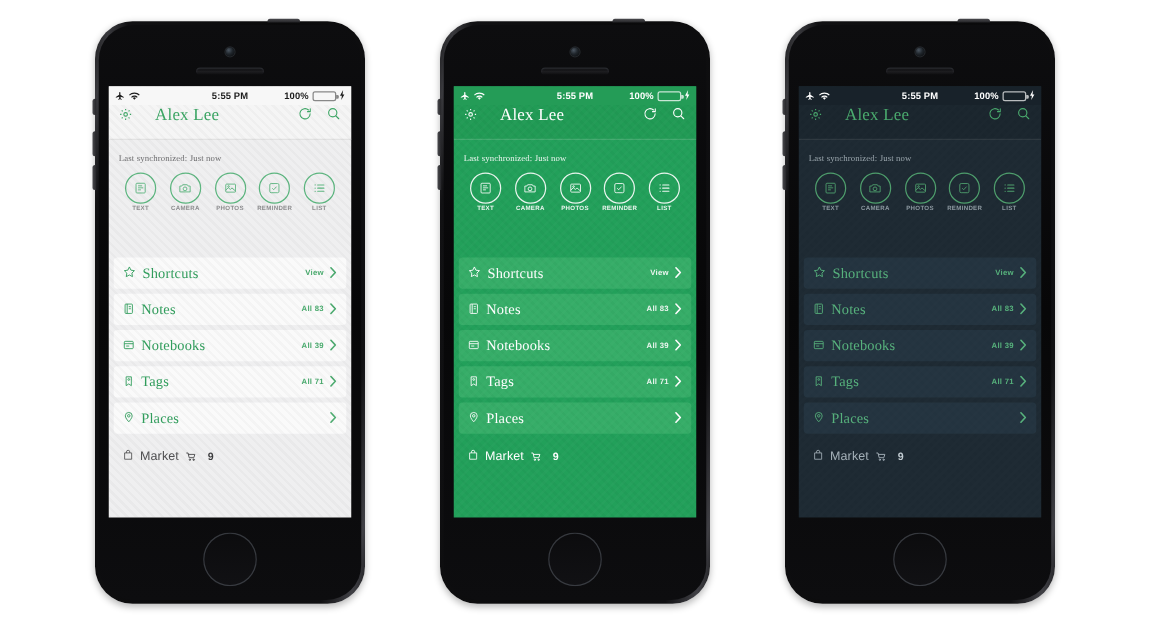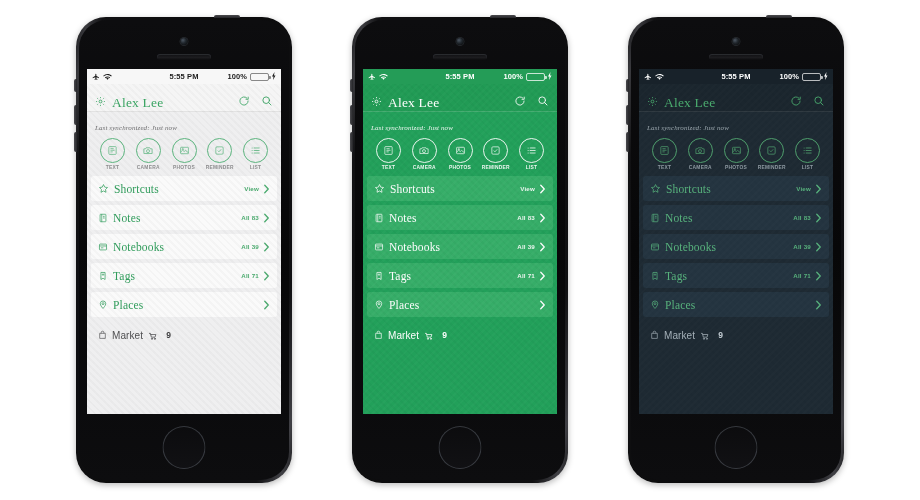--- a/index.html
+++ b/index.html
@@ -98,50 +98,50 @@
     position: relative; padding: 1px;
   }
   .battery::after {
     content: ""; position: absolute; right: -3px; top: 2.2px;
     width: 1.8px; height: 3.4px; border-radius: 0 1px 1px 0;
   }
   .batt-fill { height: 100%; width: 100%; border-radius: 1px; background: #4cd964; }
 
   
   .header {
-    height: 28px; display: flex; align-items: flex-end;
-    padding: 0 8px; gap: 6px;
+    height: 28px; display: flex; align-items: flex-start;
+    padding: 0 8px; gap: 18px;
   }
   .header-name {
     font-family: "Liberation Serif", serif;
     font-size: 13.5px; letter-spacing: .2px;
   }
   .header-actions { margin-left: auto; display: flex; align-items: center; gap: 11px; }
 
   
   .syncbar { padding: 4px 8px 2px; }
   .sync-text {
     font-family: "Liberation Serif", serif;
-    font-style: italic; font-size: 7px; letter-spacing: .1px; text-align: center;
+    font-size: 7px; letter-spacing: .1px; text-align: center;
   }
 
   
   .quickrow {
     display: flex; justify-content: space-between;
     padding: 2px 9px 6px;
   }
   .qa { display: flex; flex-direction: column; align-items: center; gap: 2px; width: 33px; }
   .qa-circle {
     width: 25px; height: 25px; border-radius: 50%;
     display: flex; align-items: center; justify-content: center;
   }
   .qa-label { font-size: 4.9px; letter-spacing: .25px; font-weight: bold; }
 
   
-  .rows { padding: 0 4px; }
+  .rows { padding: 0 4px; margin-top: 30px; }
   .row {
     height: 25px; margin-bottom: 4px; border-radius: 3px;
     display: flex; align-items: center; padding: 0 7px; gap: 5px;
   }
   .row-label {
     font-family: "Liberation Serif", serif;
     font-size: 11.5px; letter-spacing: .15px;
   }
   .row-right { margin-left: auto; display: flex; align-items: center; gap: 4px; }
   .row-meta { font-size: 6.2px; font-weight: bold; letter-spacing: .2px; }

